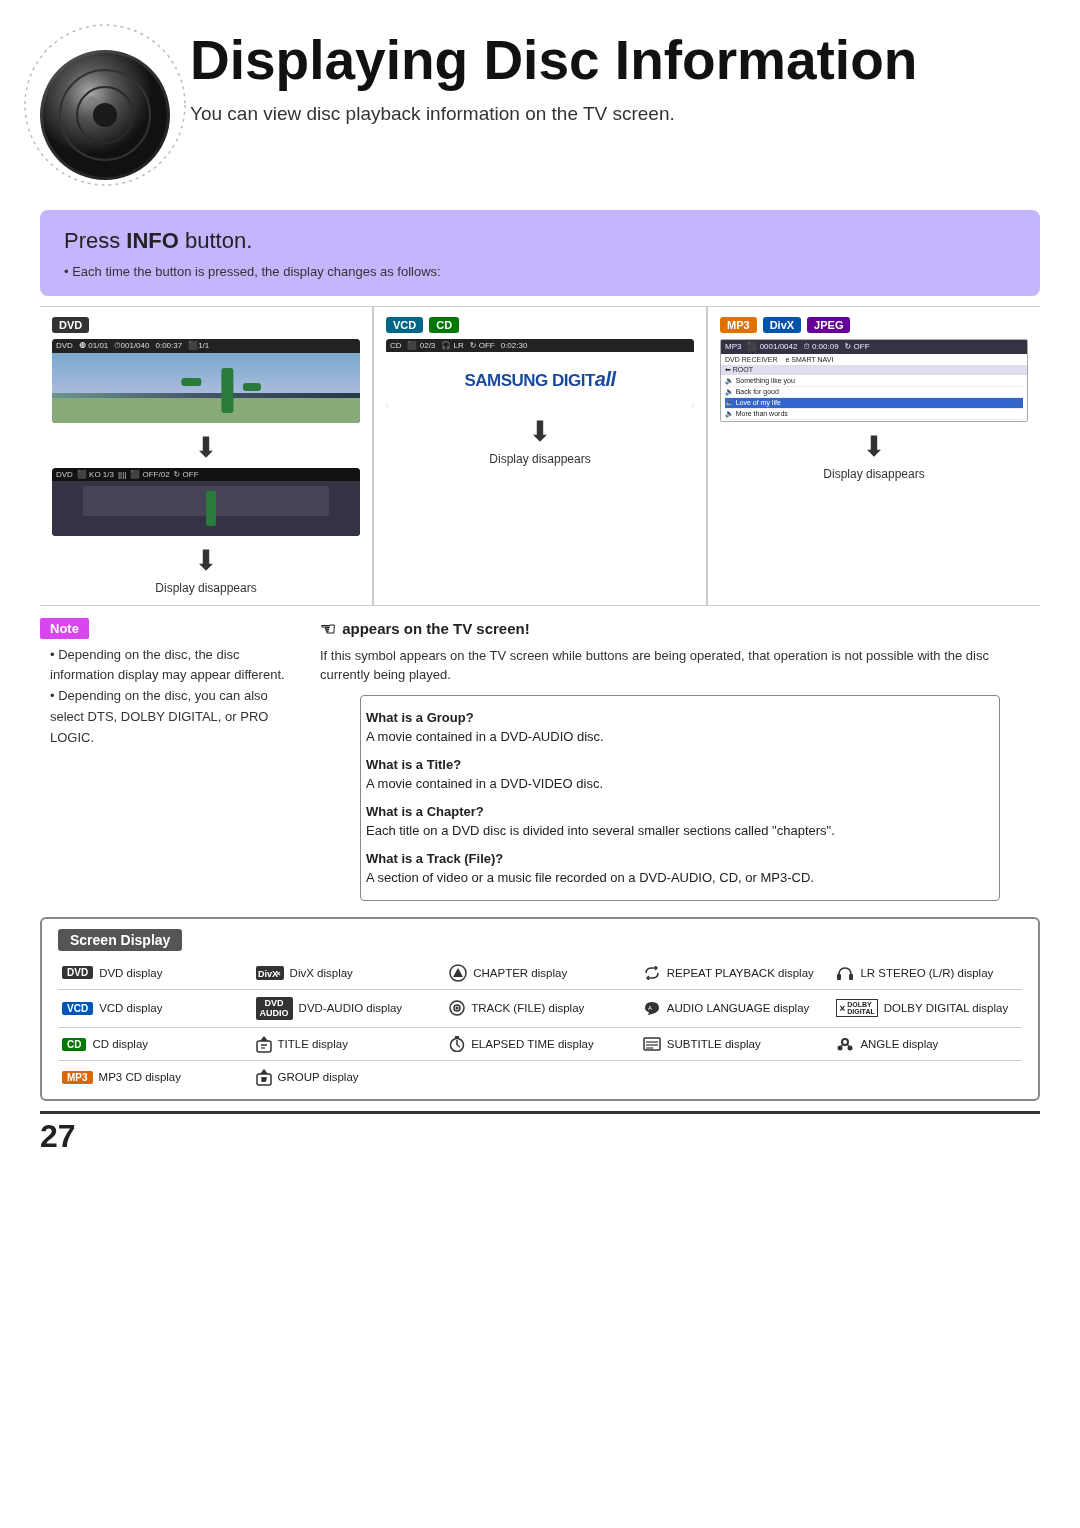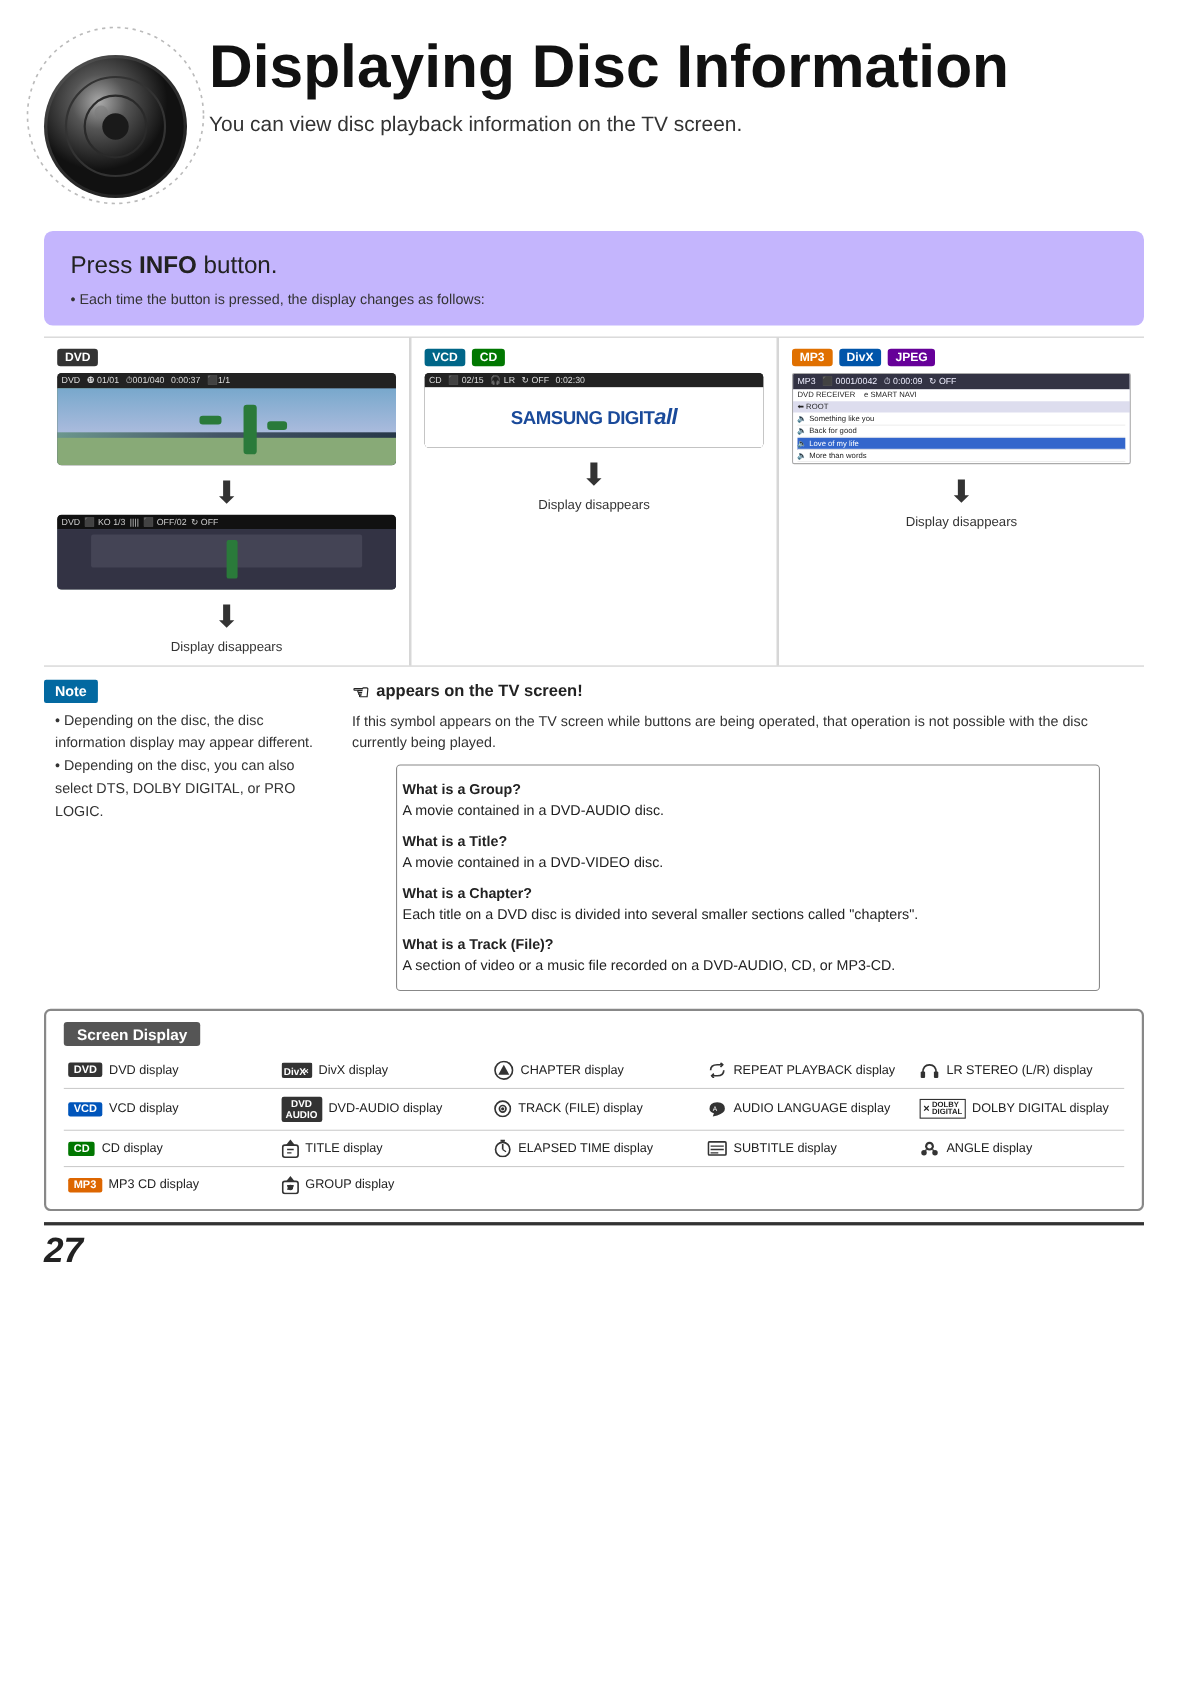--- a/index.html
+++ b/index.html
@@ -237,21 +237,21 @@
     }
     .right-panel-item strong {
       font-weight: 800;
     }
 
     
     .note-box {
       margin: 10px 40px 0 40px;
     }
     .note-header {
-      background: #0369a1;
+      background: #d946ef;
       color: #fff;
       font-size: 13px;
       font-weight: bold;
       padding: 3px 10px;
       display: inline-block;
       border-radius: 2px;
       margin-bottom: 6px;
     }
     .note-bullets {
       font-size: 13px;
@@ -300,21 +300,20 @@
     .sd-badge.blue { background: #0055bb; }
     .sd-badge.orange { background: #dd6600; }
     .sd-badge.green { background: #007700; }
 
     
     .page-number-area {
       border-top: 3px solid #333;
       margin: 10px 40px 0 40px;
       padding-top: 4px;
       display: flex;
-      font-style: italic;
     }
     .page-number {
       font-size: 32px;
       font-weight: bold;
       color: #222;
     }
 
     
     .col-divider {
       width: 1px;
@@ -434,21 +433,21 @@
 
   <div class="disc-column">
     <div class="disc-label-row">
       <span class="disc-badge teal">VCD</span>
       <span class="disc-badge green">CD</span>
     </div>
 
     <div class="screen-mockup">
       <div class="screen-top-bar">
         <span>CD</span>
-        <span>⬛ 02/15</span>
+        <span>⬛ 02/3</span>
         <span>🎧 LR</span>
         <span>↻ OFF</span>
         <span>0:02:30</span>
       </div>
       <div style="background:#fff; padding:16px 8px; text-align:center;">
         <div style="font-size:17px; font-weight:900; color:#1a4a9a; letter-spacing:-0.5px;">
           SAMSUNG DIGIT<span style="font-style:italic;font-size:20px;">all</span>
         </div>
       </div>
     </div>

